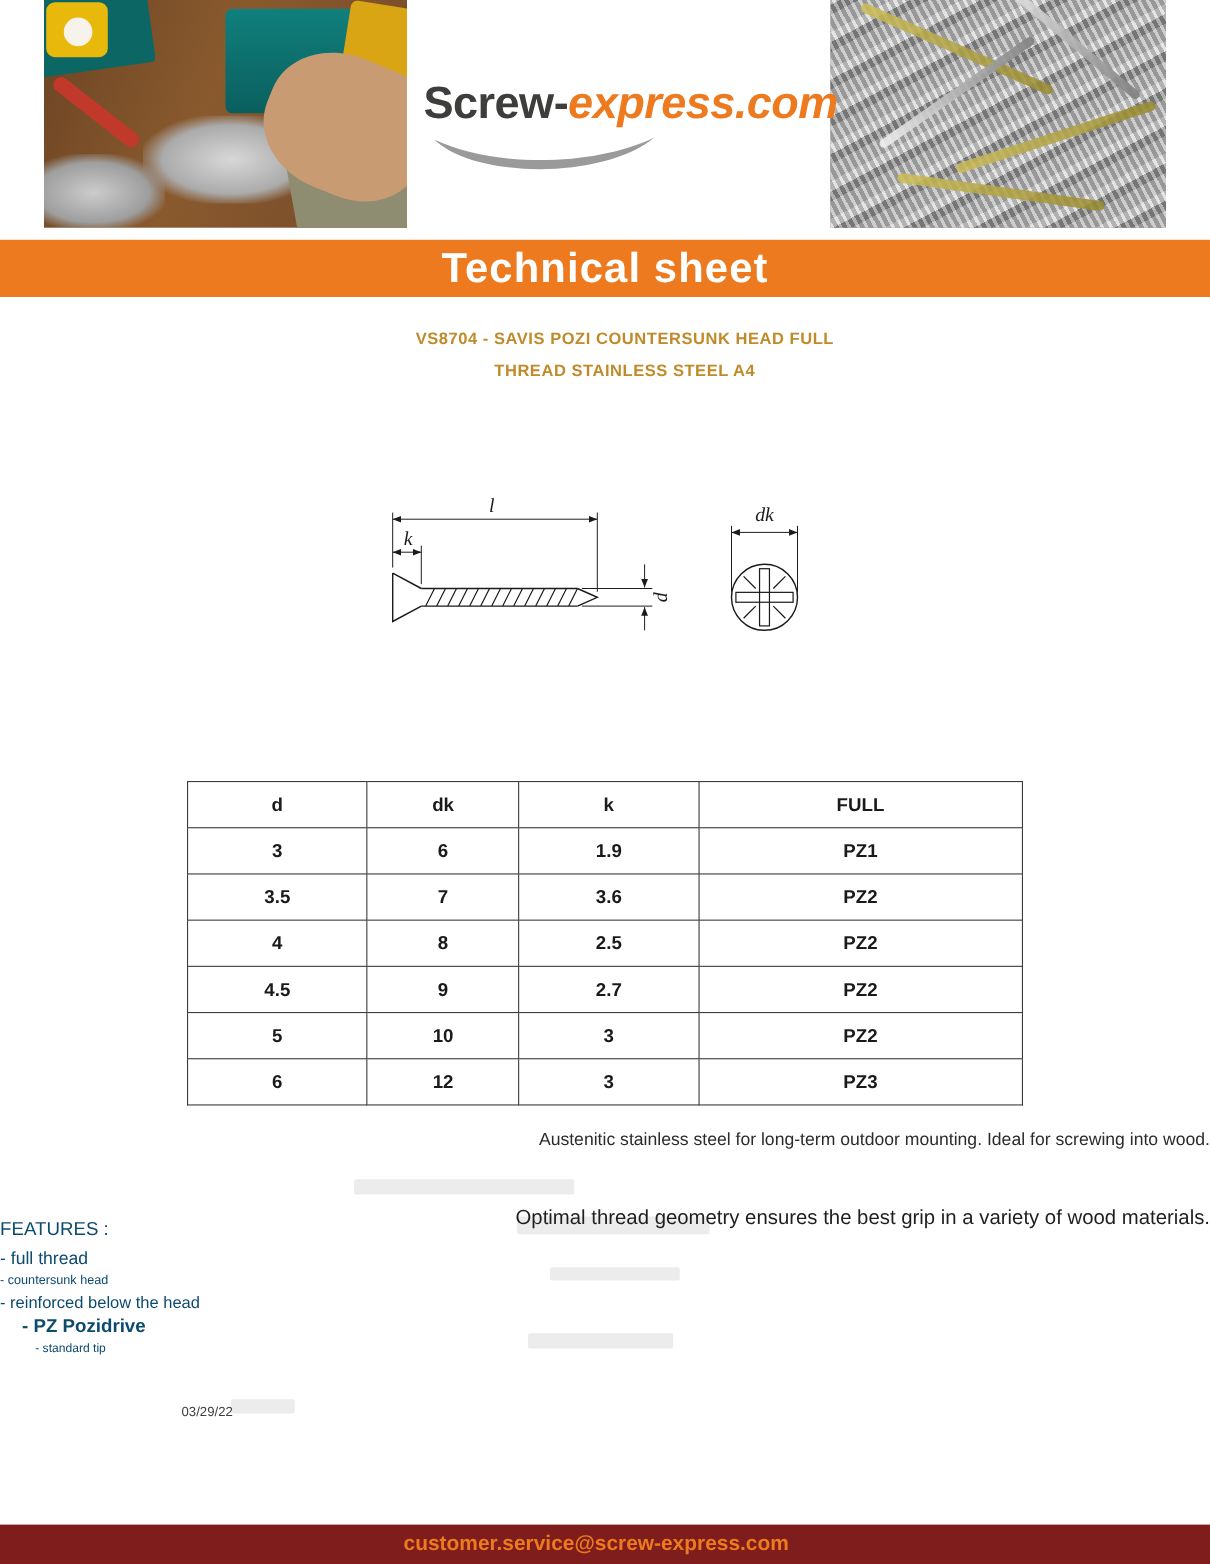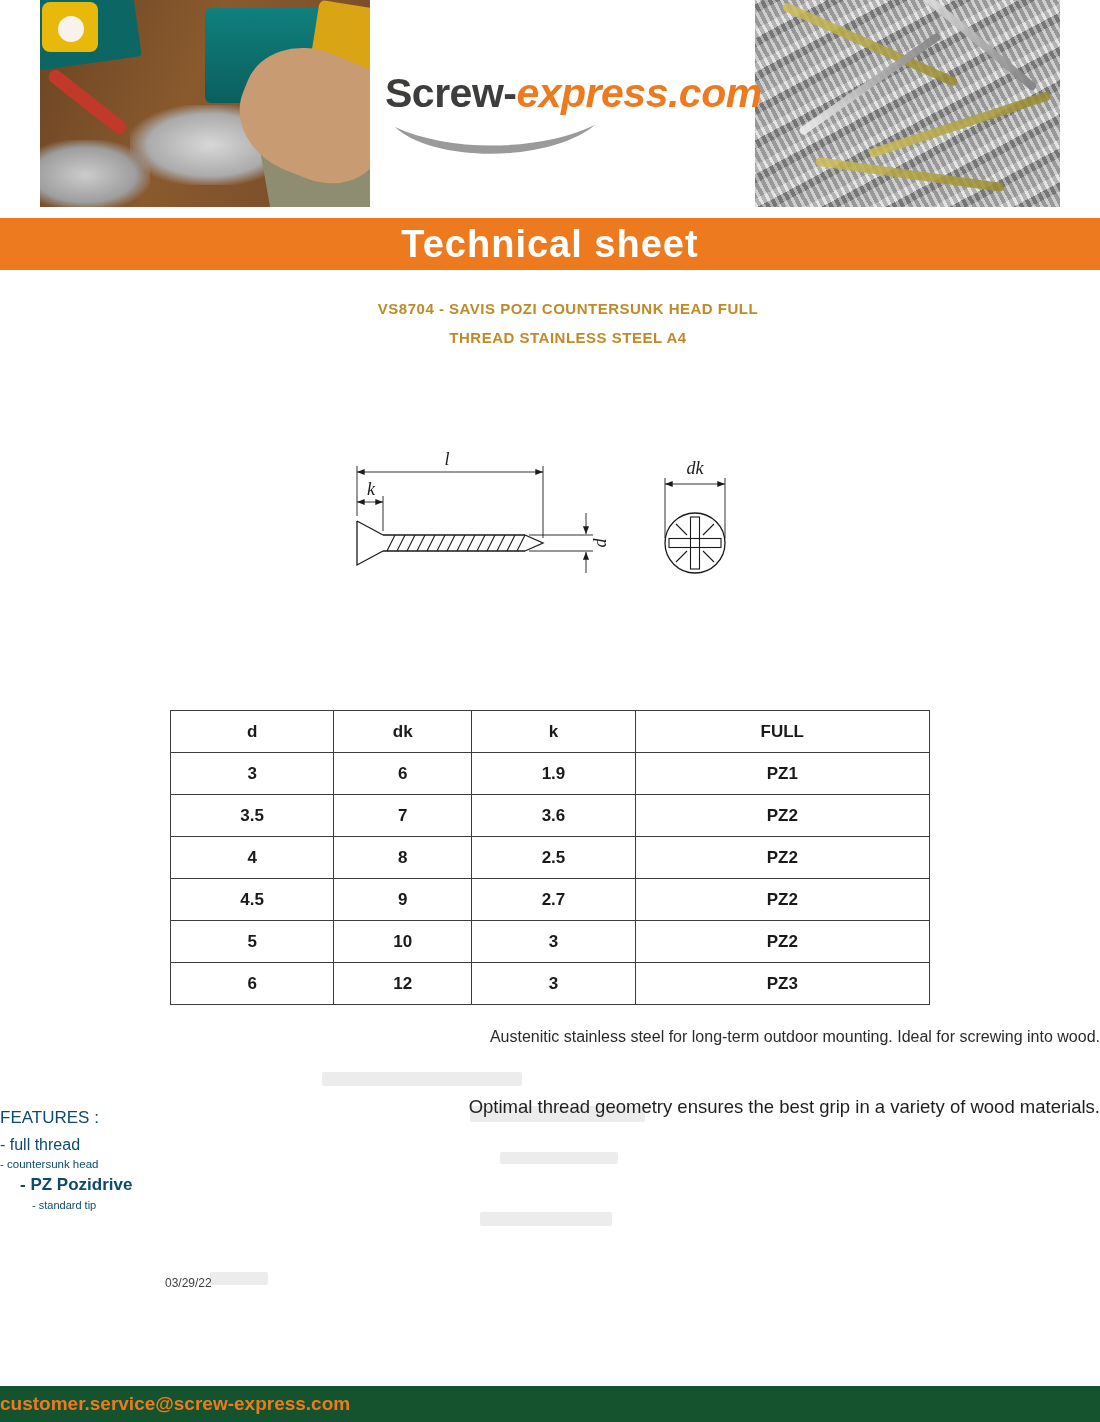--- a/index.html
+++ b/index.html
@@ -90,21 +90,21 @@
   .feat { line-height:21px; }
   .feat-0 { font-size:16px; }
   .feat-1 { font-size:11.5px; line-height:19px; }
   .feat-2 { font-size:15px; }
   .feat-3 { font-size:17px; font-weight:700;margin-left:20px; }
   .feat-4 { font-size:11px;margin-left:32px; }
 
   
   .doc-date { position:absolute; left:165px; top:1276px; font-size:12px; color:#3f3f3f; }
   .footer { position:absolute; left:0; top:1386px; width:1100px; height:36px;
-    background:#14532d; display:flex; align-items:center; justify-content:flex-start;
+    background:#7f1d1d; display:flex; align-items:center; justify-content:center;
     padding-right:16px; }
   .footer-email { color:#ED7A1E; font-size:19px; font-weight:700; cursor:pointer; }
 </style>
 </head>
 <body>
 
 <div class="page">
 
   <div class="photo photo-left">
     <div class="shape tray2"></div>
@@ -239,20 +239,21 @@
   <div class="smudge sm4"></div>
   <div class="smudge sm5"></div>
 
   <div class="desc desc-1">Austenitic stainless steel for long-term outdoor mounting. Ideal for screwing into wood.</div>
   <div class="desc desc-2">Optimal thread geometry ensures the best grip in a variety of wood materials.</div>
 
   <div class="features">
     <div class="features-title">FEATURES :</div>
     <div class="feat feat-0">- full thread</div>
     <div class="feat feat-1">- countersunk head</div>
+    <div class="feat feat-2">- reinforced below the head</div>
     <div class="feat feat-3">- PZ Pozidrive</div>
     <div class="feat feat-4">- standard tip</div>
   </div>
 
   <div class="doc-date">03/29/22</div>
 
   <div class="footer">
     <span class="footer-email">customer.service@screw-express.com</span>
   </div>
 

